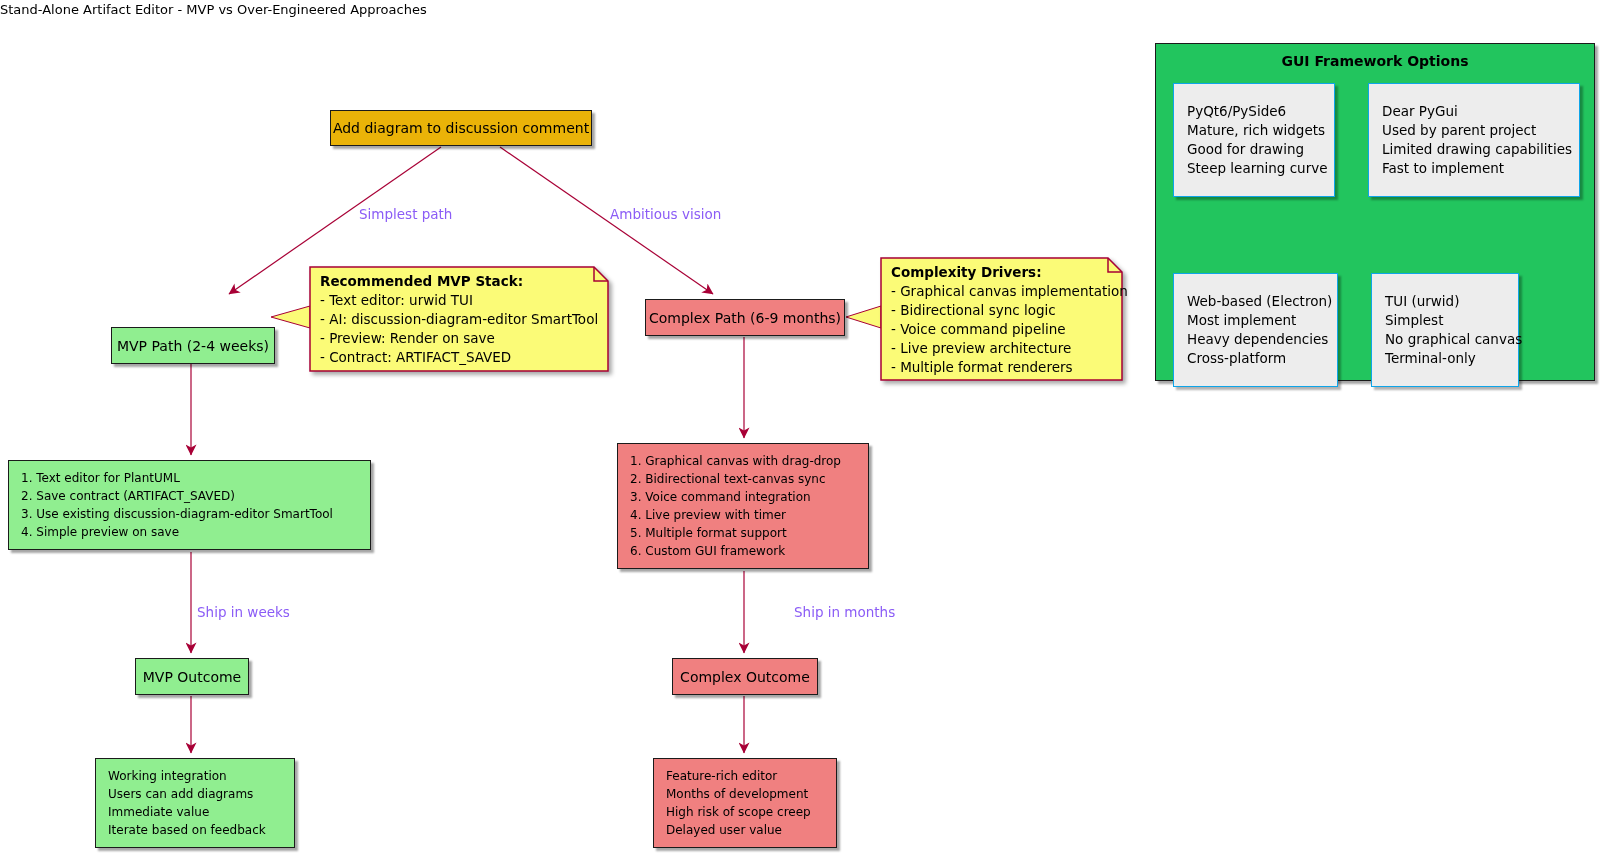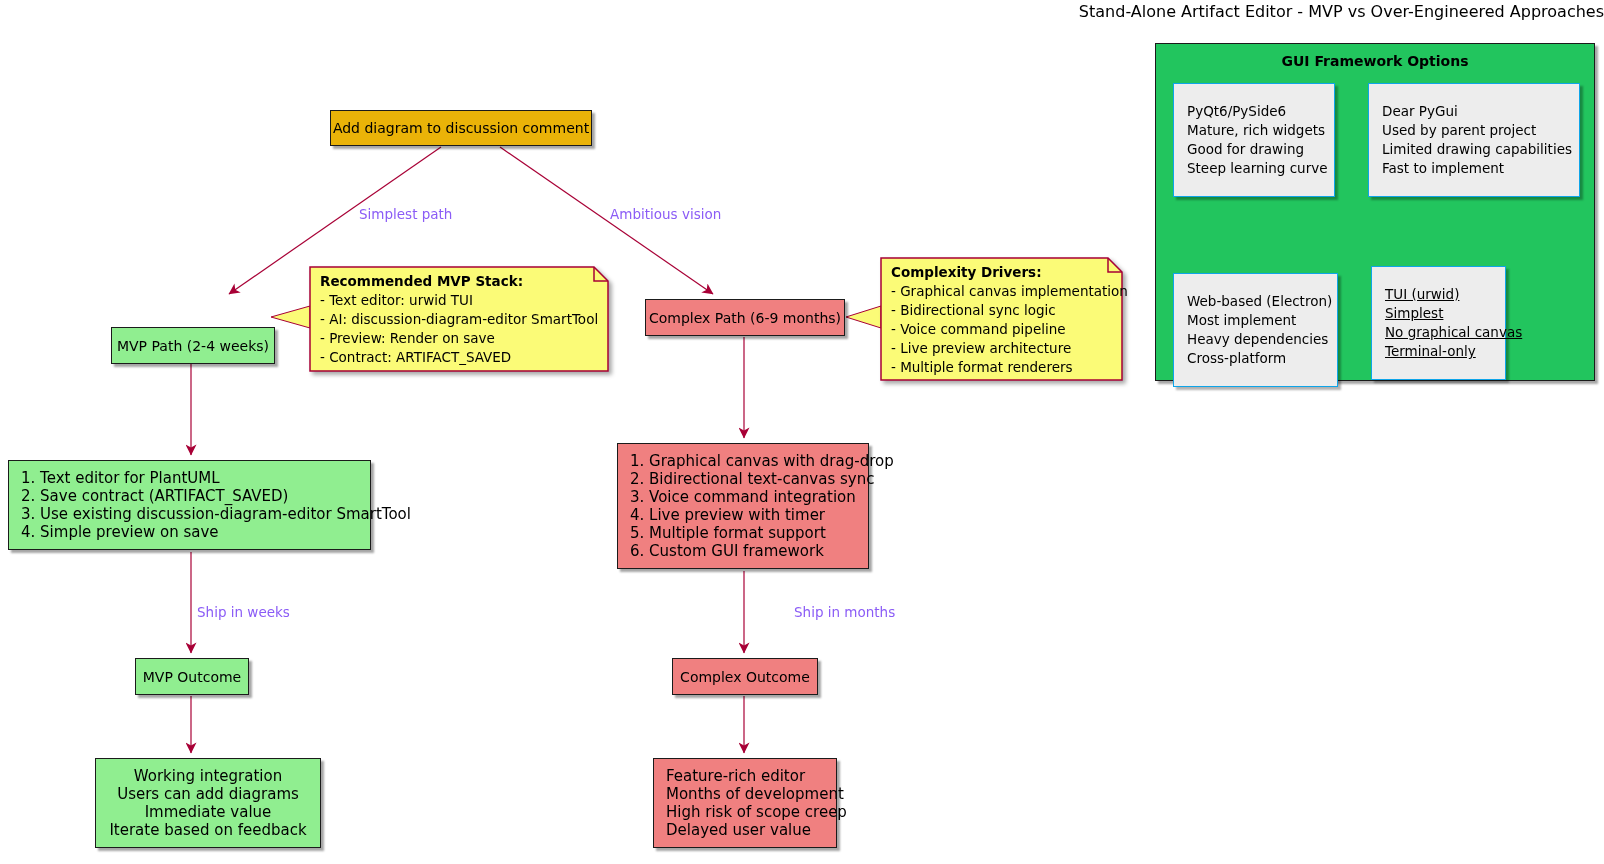--- a/index.html
+++ b/index.html
@@ -2,47 +2,47 @@
 <html><head>
 <meta charset="utf-8">
 <style>
   html,body { margin:0; padding:0; background:#ffffff; }
   #canvas {
     position:relative; width:1604px; height:864px; background:#ffffff;
     font-family:"DejaVu Sans", sans-serif; color:#000; overflow:hidden;
   }
   .diagram-title {
     position:absolute; top:2px; left:0; width:100%;
-    text-align:right; font-size:16px; color:#000;
+    text-align:left; font-size:13px; color:#000;
   }
   svg.edges { position:absolute; left:0; top:0; pointer-events:none; }
   .wedge { fill:#FBFB77; stroke:#A80036; stroke-width:1; }
 
   .node {
     position:absolute; box-sizing:border-box;
     border:1.5px solid #1b1b1b; box-shadow:3px 3px 2px rgba(0,0,0,0.35);
     display:flex; align-items:center; justify-content:center;
     font-size:14px; white-space:nowrap;
   }
   .node.multi {
     flex-direction:column; align-items:flex-start; justify-content:center;
-    padding:8px 12px; font-size:15px; line-height:18px; white-space:nowrap;
+    padding:8px 12px; font-size:12px; line-height:18px; white-space:nowrap;
   }
   .blue { background:#eab308; }
   .green { background:#90EE90; }
   .coral { background:#F08080; }
 
   #n-start          { left:330px; top:110px; width:262px; height:36px; }
   #n-mvp-path       { left:111px; top:299px; width:164px; height:37px;margin-top:28px; }
   #n-complex-path   { left:645px; top:299px; width:200px; height:37px; }
   #n-mvp-steps      { left:8px;   top:460px; width:363px; }
   #n-complex-steps  { left:617px; top:443px; width:252px; }
   #n-mvp-outcome    { left:135px; top:658px; width:114px; height:37px; }
   #n-complex-outcome{ left:672px; top:658px; width:146px; height:37px; }
-  #n-mvp-result     { left:95px;  top:758px; width:226px;align-items:center; }
+  #n-mvp-result     { left:95px;  top:758px; width:200px; }
   #n-complex-result { left:653px; top:758px; width:184px; }
 
   .edge-label { position:absolute; font-size:13.5px; color:#8b5cf6; white-space:nowrap; }
   #lbl-simplest   { left:359px; top:206px; }
   #lbl-ambitious  { left:610px; top:206px; }
   #lbl-ship-weeks { left:197px; top:604px; }
   #lbl-ship-months{ left:750px; top:604px;margin-left:44px; }
 
   .note { position:absolute; }
   .note svg.note-bg { position:absolute; left:0; top:0; filter:drop-shadow(3px 3px 2px rgba(0,0,0,0.35)); }
@@ -58,21 +58,21 @@
   }
   .legend-title { text-align:center; font-weight:bold; font-size:14px; padding-top:9px; }
   .option {
     position:absolute; box-sizing:border-box; background:#EDEDED;
     border:1px solid #0ea5e9; box-shadow:3px 3px 2px rgba(0,0,0,0.3);
     padding:18px 13px; font-size:13.5px; line-height:19px; white-space:nowrap;
   }
   #opt-0 { left:17px;  top:39px;  width:162px; }
   #opt-1 { left:212px; top:39px;  width:212px; }
   #opt-2 { left:17px;  top:229px; width:165px; }
-  #opt-3 { left:215px; top:222px; width:135px;text-decoration:underline; }
+  #opt-3 { left:215px; top:229px; width:148px; }
 </style>
 </head>
 <body>
 
 <div id="canvas">
 
   <div class="diagram-title">Stand-Alone Artifact Editor - MVP vs Over-Engineered Approaches</div>
 
   <svg class="edges" width="1604" height="864">
     <defs>

